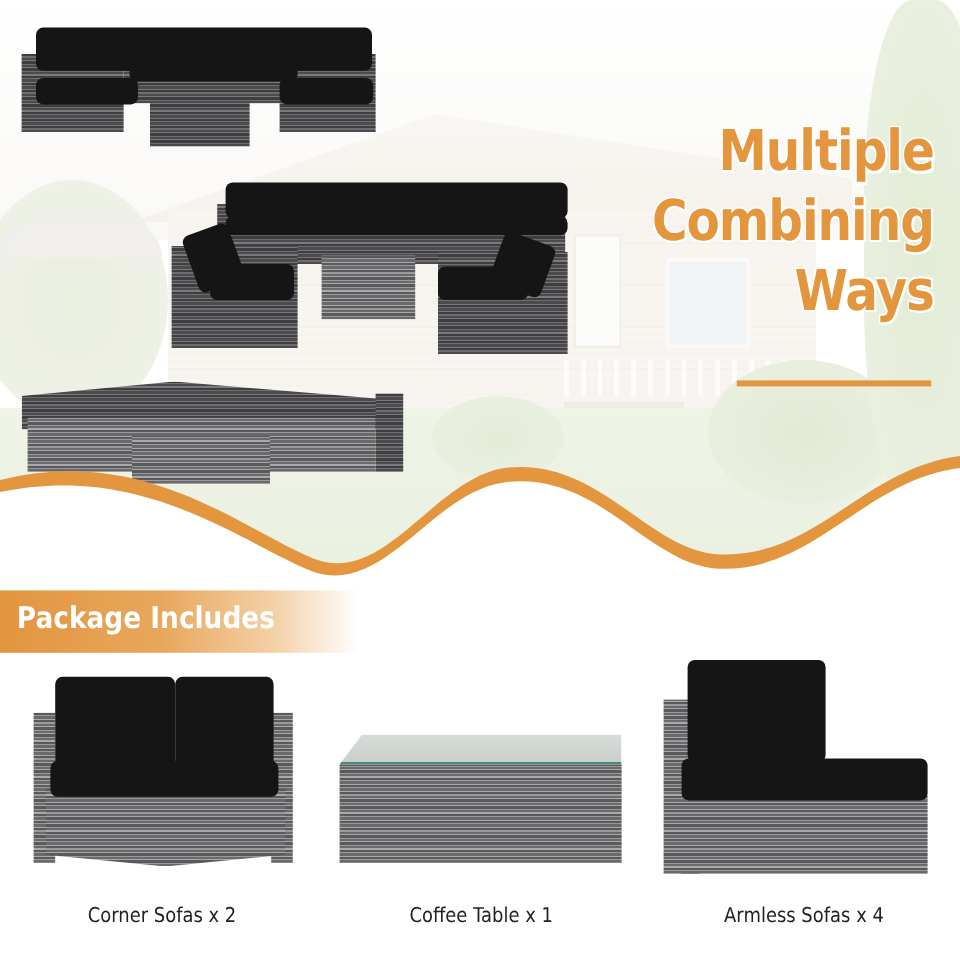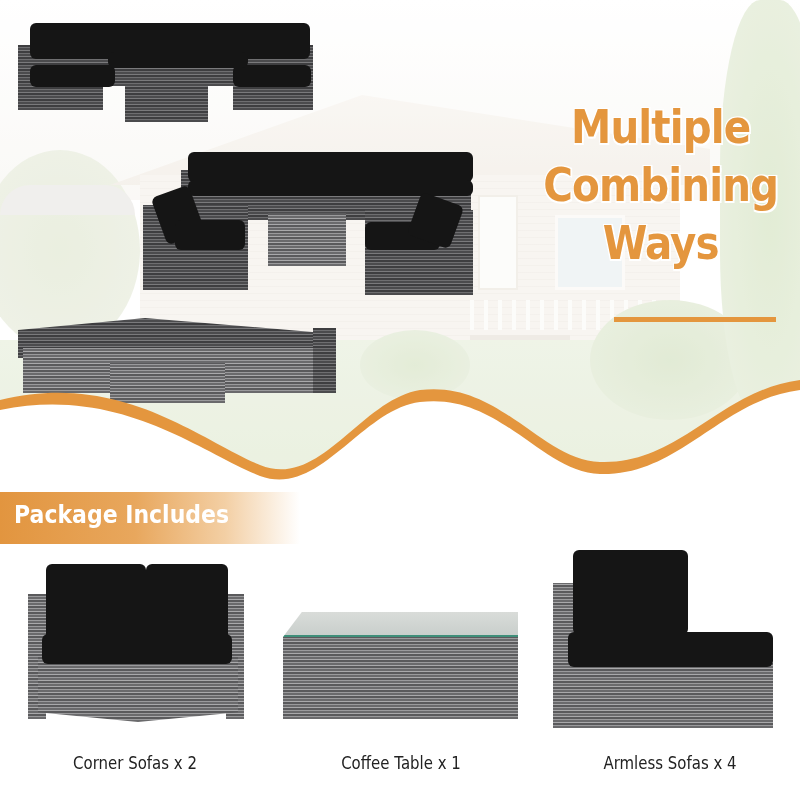--- a/index.html
+++ b/index.html
@@ -38,21 +38,21 @@
   }
   .rattan-light { background:
       repeating-linear-gradient(0deg, #6a6a6c 0 2px, #9a9a9c 2px 3px, #5a5a5c 3px 5px, #a9a9ab 5px 6px);
   }
   .cushion { background: #151515; border-radius: 6px; }
 
   .set { position: absolute; }
   .set * { position: absolute; }
 
   
-  .headline { position: absolute; right: 22px; top: 98px; text-align: center; }
+  .headline { position: absolute; right: 22px; top: 98px; text-align: right; }
   .headline-line { display: block; font-family: "DejaVu Sans", sans-serif; font-weight: bold; color: #e4963e;
      font-size: 47px; line-height: 58px; letter-spacing: -1px;
      text-shadow: 2px 2px 0 #fff, -1px -1px 0 #fff, 2px -1px 0 #fff, -1px 2px 0 #fff; transform: scaleX(.86); transform-origin: right center; }
   .headline-rule { position: absolute; right: 24px; top: 317px; width: 162px; height: 5px; background: #e4963e; }
 
   
   .package-bar { position: absolute; left: 0; top: 492px; width: 300px; height: 52px;
      background: linear-gradient(90deg, #e2953f 0%, #e8a75d 45%, #f3cfa4 75%, rgba(255,255,255,0) 100%); }
   .package-title { position: absolute; left: 14px; top: 500px; font-family: "DejaVu Sans", sans-serif; font-weight: bold; font-size: 25px;
      color: #ffffff; letter-spacing: 0; transform: scaleX(.88); transform-origin: left center; }

